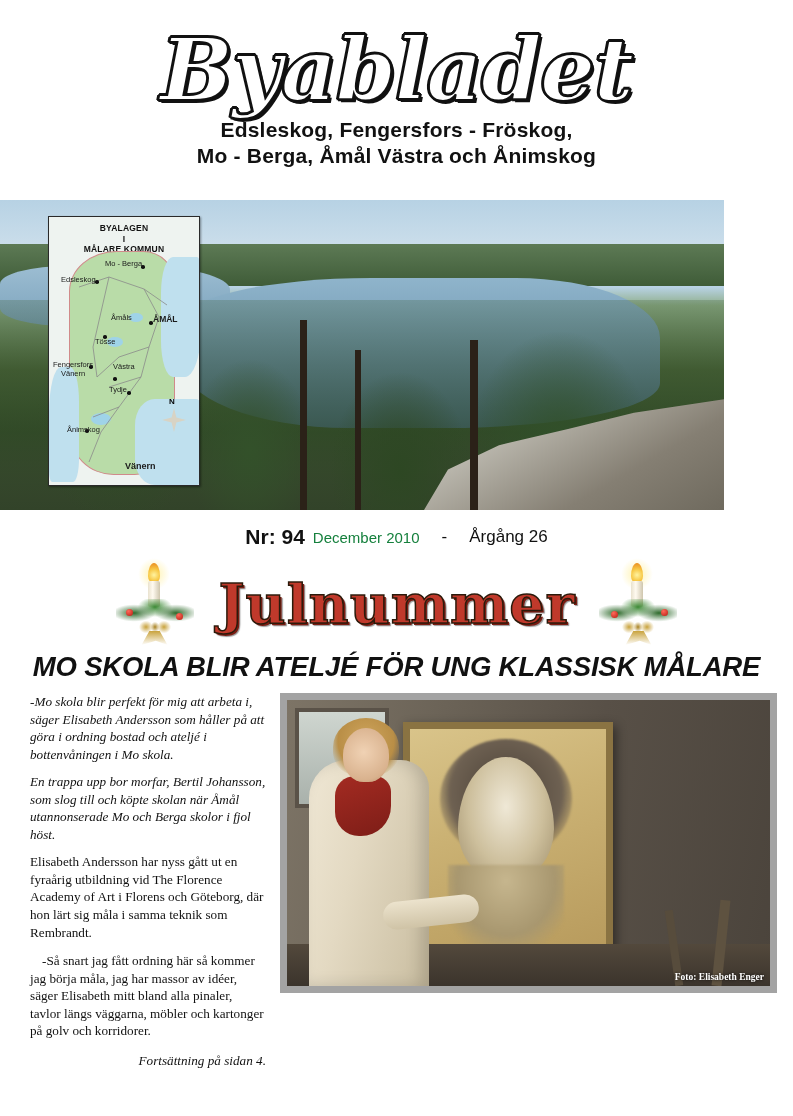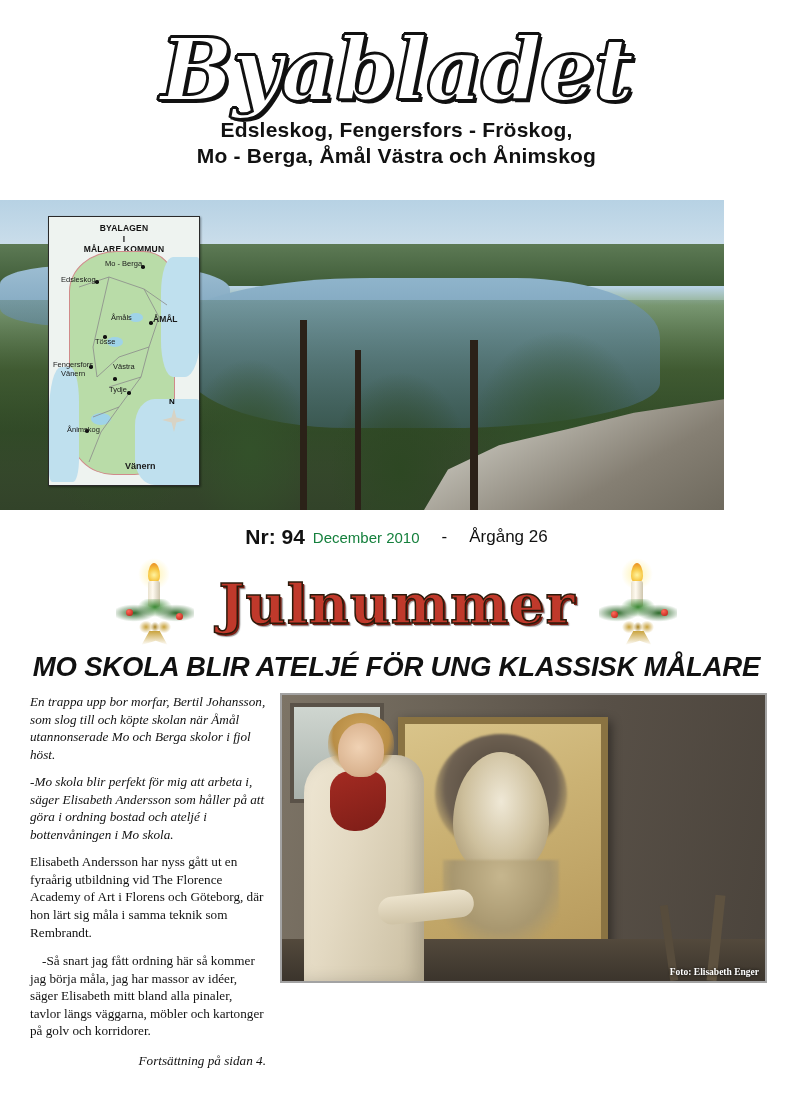--- a/index.html
+++ b/index.html
@@ -282,21 +282,21 @@
   .col-photo {
     flex: 1 1 auto;
     position: relative;
   }
   .photo {
     position: relative;
     width: 100%;
     height: 286px;
     overflow: hidden;
     background: #6a6258;
-    border: 2px solid #a3a3a3;
+    border: 7px solid #a3a3a3;
   }
   .photo .studio-bg {
     position: absolute; inset: 0;
     background:
       linear-gradient(100deg, #7d7466 0%, #6b6357 30%, #585047 60%, #4b443c 100%);
   }
   .photo .window {
     position: absolute; left: 8px; top: 8px; width: 86px; height: 92px;
     background: linear-gradient(#cfd6d0, #a9b1ab);
     border: 4px solid #5a5248;
@@ -491,22 +491,22 @@
     <div class="berry" style="left:66px; top:48px;"></div>
     <div class="bow"></div>
     <div class="ribbon"></div>
   </div>
 </div>
 
 <div class="headline">MO SKOLA BLIR ATELJÉ FÖR UNG KLASSISK MÅLARE</div>
 
 <div class="article">
   <div class="col-text">
+    <p class="italic">-Mo skola blir perfekt för mig att arbeta i, säger Elisabeth Andersson som håller på att göra i ordning bostad och ateljé i bottenvåningen i Mo skola.</p>
     <p class="italic">En trappa upp bor morfar, Bertil Johansson, som slog till och köpte skolan när Åmål utannonserade Mo och Berga skolor i fjol höst.</p>
-    <p class="italic">-Mo skola blir perfekt för mig att arbeta i, säger Elisabeth Andersson som håller på att göra i ordning bostad och ateljé i bottenvåningen i Mo skola.</p>
     <p>Elisabeth Andersson har nyss gått ut en fyraårig utbildning vid The Florence Academy of Art i Florens och Göteborg, där hon lärt sig måla i samma teknik som Rembrandt.</p>
     <p class="indent">-Så snart jag fått ordning här så kommer jag börja måla, jag har massor av idéer, säger Elisabeth mitt bland alla pinaler, tavlor längs väggarna, möbler och kartonger på golv och korridorer.</p>
     <p class="cont">Fortsättning på sidan 4.</p>
   </div>
 
   <div class="col-photo">
     <div class="photo">
       <div class="studio-bg"></div>
       <div class="window"></div>
       <div class="easel-canvas">

